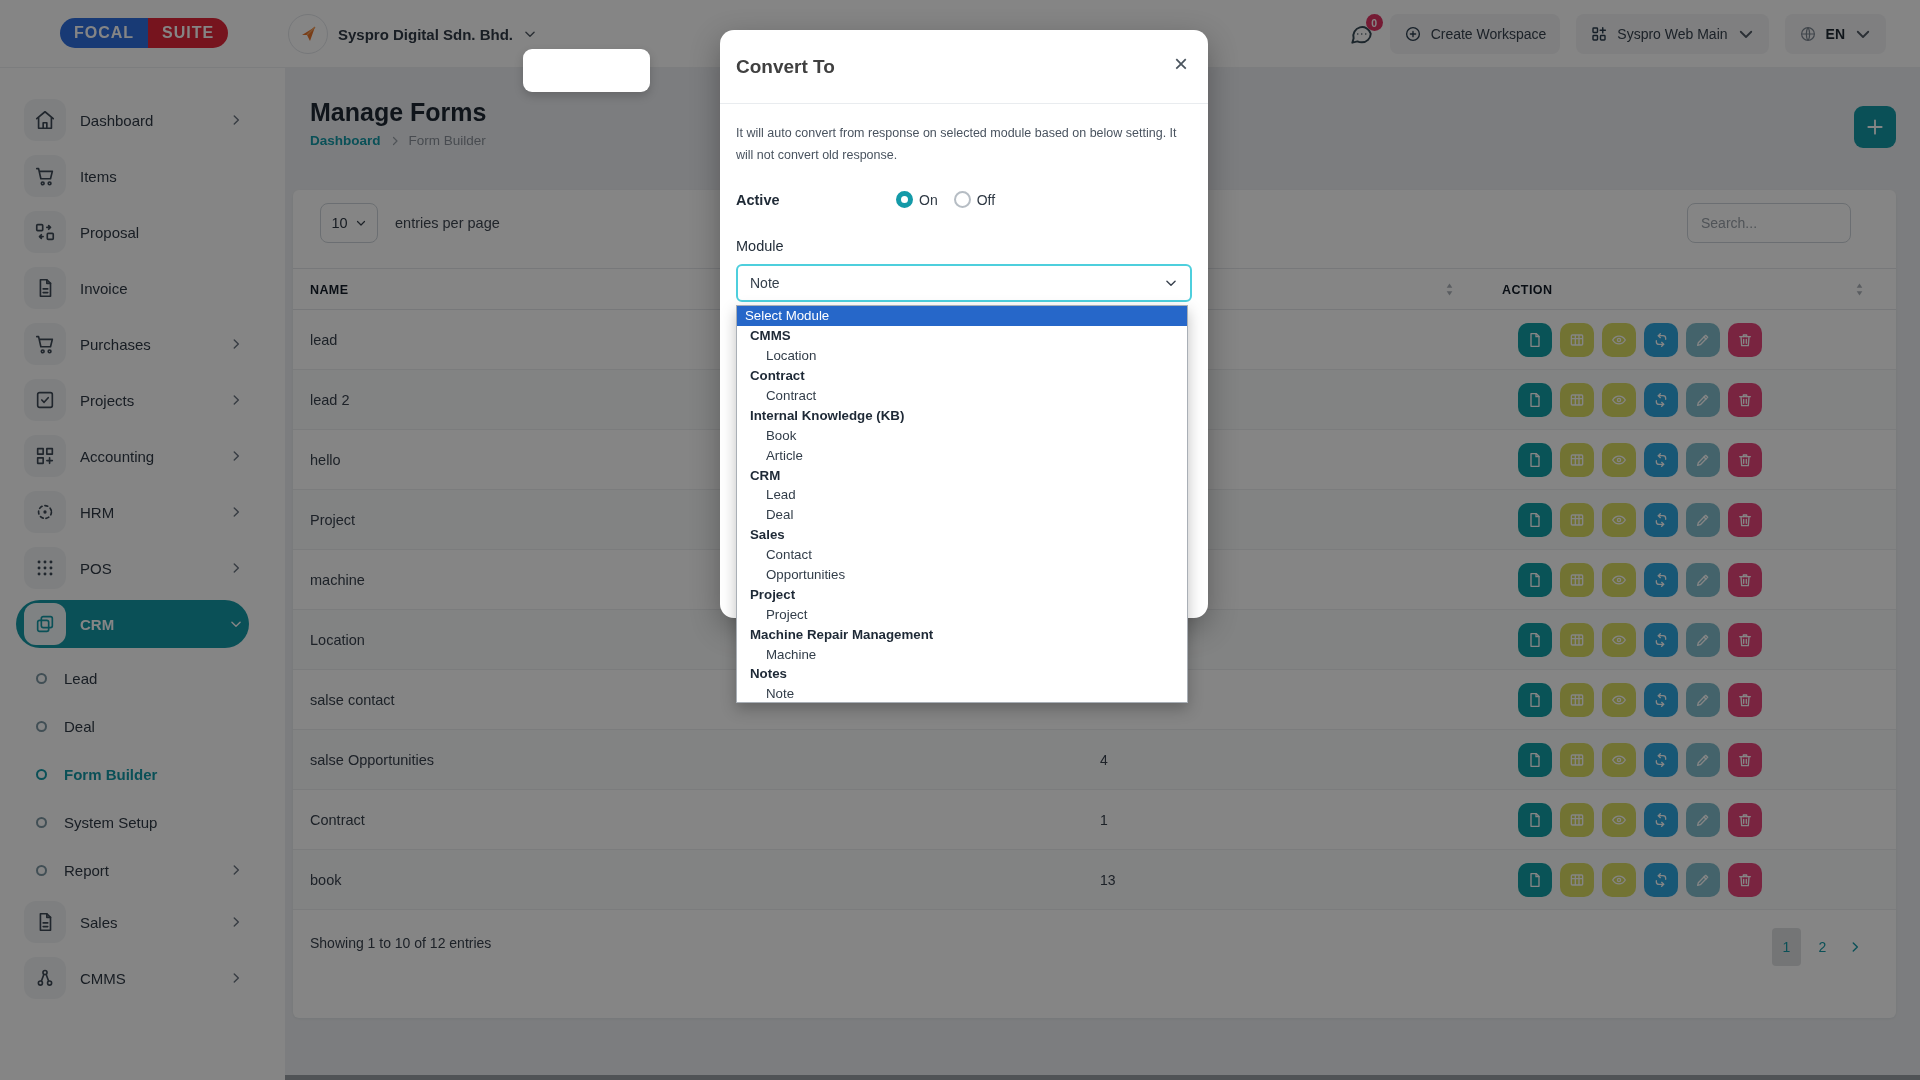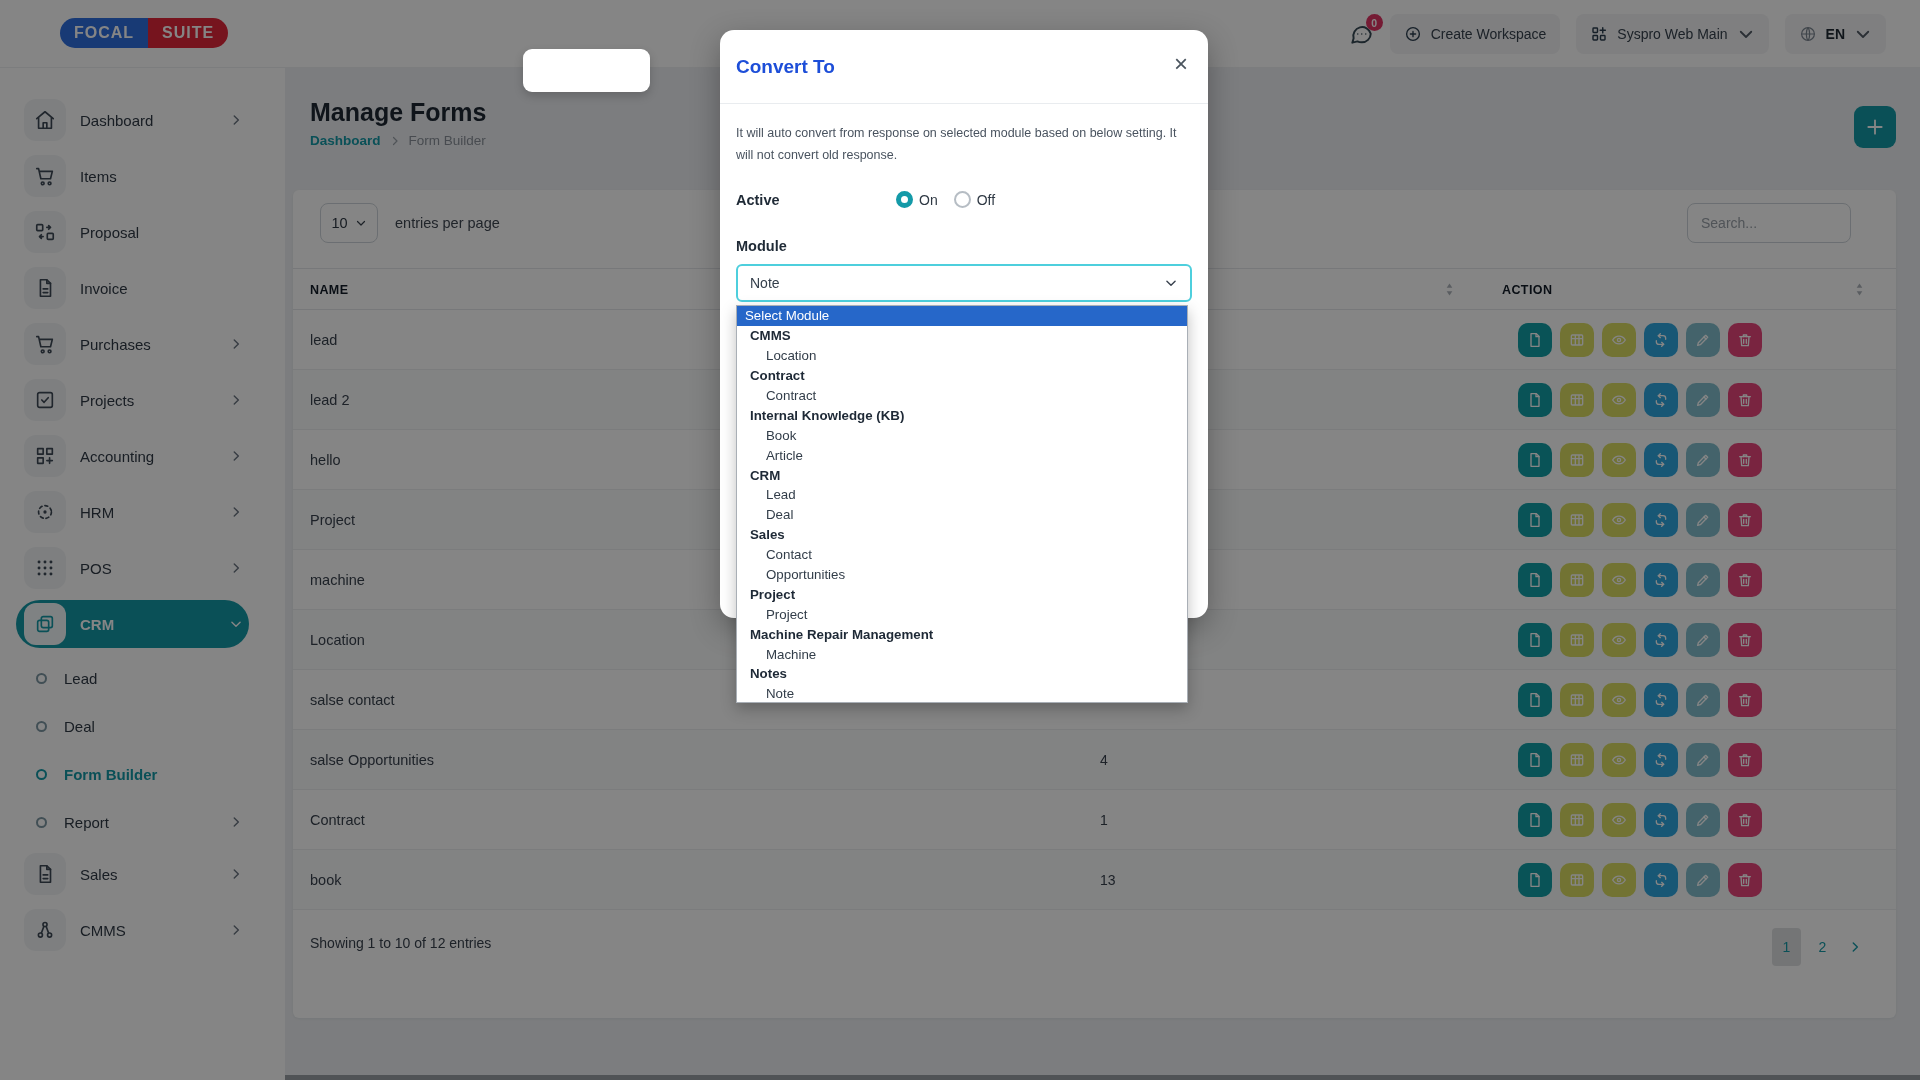--- a/index.html
+++ b/index.html
@@ -87,51 +87,65 @@
 
   .bottom-strip { position:absolute; left:96px; right:0; bottom:0; height:5px; background:#9aa0a5; z-index:6; }
 
   
   .backdrop { position:absolute; inset:0; background:rgba(0,0,0,.48); z-index:40; }
   .floating-panel { position:absolute; left:523px; top:49px; width:127px; height:43px; background:#fff; border-radius:9px; box-shadow:0 4px 10px rgba(0,0,0,.18); z-index:45; }
 
   
   .modal { position:absolute; left:720px; top:30px; width:488px; height:588px; background:#fff; border-radius:14px; box-shadow:0 10px 30px rgba(0,0,0,.3); z-index:50; }
   .modal-header { position:relative; height:74px; border-bottom:1px solid #e9ecef; display:flex; align-items:center; padding:0 16px; }
-  .modal-title { font-size:19px; font-weight:700; color:#1d4ed8; }
+  .modal-title { font-size:19px; font-weight:700; color:#404040; }
   .modal-close { position:absolute; right:20px; top:22px; font-size:24px; line-height:1; color:#4a545e; background:none; border:none; cursor:pointer; }
   .modal-body { padding:18px 16px 0 16px; }
   .modal-desc { font-size:12.5px; line-height:22px; color:#49535f; max-width:452px; }
   .form-row { display:flex; align-items:center; margin-top:25px; }
   .form-label { font-size:14.5px; font-weight:600; color:#1f2a36; width:160px; }
   .radio-group { display:flex; align-items:center; gap:16px; }
   .radio-opt { display:flex; align-items:center; gap:6px; font-size:14px; color:#2f3944; cursor:pointer; }
   .radio { width:17px; height:17px; border-radius:50%; background:#fff; }
   .radio.on { border:5px solid var(--primary); }
   .radio.off { border:2px solid #b6bdc4; }
-  .module-label { margin-top:30px; font-size:14.5px; font-weight:700; color:#1f2a36; }
+  .module-label { margin-top:30px; font-size:14.5px; font-weight:400; color:#1f2a36; }
   .module-select { margin-top:10px; height:38px; border:2px solid #4ecfdd; border-radius:6px; display:flex; align-items:center; padding:0 12px; font-size:14px; color:#333e4a; cursor:pointer; }
   .module-select .chev { margin-left:auto; color:#39424e; }
 
   
   .dropdown-list { position:absolute; left:736px; top:305px; width:452px; height:398px; background:#fff; border:1px solid #a9afb6; box-shadow:0 6px 14px rgba(0,0,0,.25); z-index:55; overflow:hidden; }
   .dd-row { height:19.9px; display:flex; align-items:center; font-size:13.3px; cursor:default; }
   .dd-row.ph { background:var(--highlight-blue); color:#fff; padding-left:8px; }
   .dd-row.g { font-weight:700; color:#1e2936; padding-left:13px; }
   .dd-row.o { color:#323d49; padding-left:29px; }
 </style>
 </head>
 <body>
 
 <div class="page">
 
   <header class="topbar">
     <div class="logo">
       <span class="logo-pill blue">FOCAL</span>
       <span class="logo-pill red">SUITE</span>
+    </div>
+    <div class="company">
+      <span class="avatar">
+        <svg viewBox="0 0 24 24" fill="none">
+            <path d="M6 13 19 5l-5 14-3-6-5 0z" fill="#e8762d"></path>
+            <path d="M11 13l8-8" stroke="#f4a261" stroke-width="1.4"></path>
+          </svg>
+      </span>
+      <span class="company-name">Syspro Digital Sdn. Bhd.</span>
+      <span class="chev">
+          <svg viewBox="0 0 24 24" fill="none" stroke="currentColor" stroke-width="2.4" stroke-linecap="round" stroke-linejoin="round">
+            <path d="m5 9 7 7 7-7"></path>
+          </svg>
+        </span>
     </div>
     <div class="topbar-right">
       <span class="icon-chat">
         <span style="display:flex">
             <svg viewBox="0 0 24 24" fill="none" stroke="currentColor" stroke-width="1.8" stroke-linecap="round" stroke-linejoin="round">
               <path d="M21 11.7a8.2 8.2 0 0 1-8.3 8c-1.4 0-2.8-.3-4-.9L4 20l1.2-4.1A8 8 0 1 1 21 11.7z"></path>
               <circle cx="9" cy="12" r=".7" fill="currentColor" stroke="none"></circle>
               <circle cx="12.7" cy="12" r=".7" fill="currentColor" stroke="none"></circle>
               <circle cx="16.4" cy="12" r=".7" fill="currentColor" stroke="none"></circle>
             </svg>
@@ -361,20 +375,26 @@
           <span class="schev"></span>
         </div>
 
         <div class="side-item sub current">
 
           <span class="bullet"></span>
           <span class="slabel">Form Builder</span>
           <span class="schev"></span>
         </div>
 
+        <div class="side-item sub">
+
+          <span class="bullet"></span>
+          <span class="slabel">System Setup</span>
+          <span class="schev"></span>
+        </div>
 
         <div class="side-item sub">
 
           <span class="bullet"></span>
           <span class="slabel">Report</span>
           <span class="schev">
             <svg viewBox="0 0 24 24" fill="none" stroke="currentColor" stroke-width="2.4" stroke-linecap="round" stroke-linejoin="round">
               <path d="m9 5 7 7-7 7"></path>
             </svg>
           </span>

